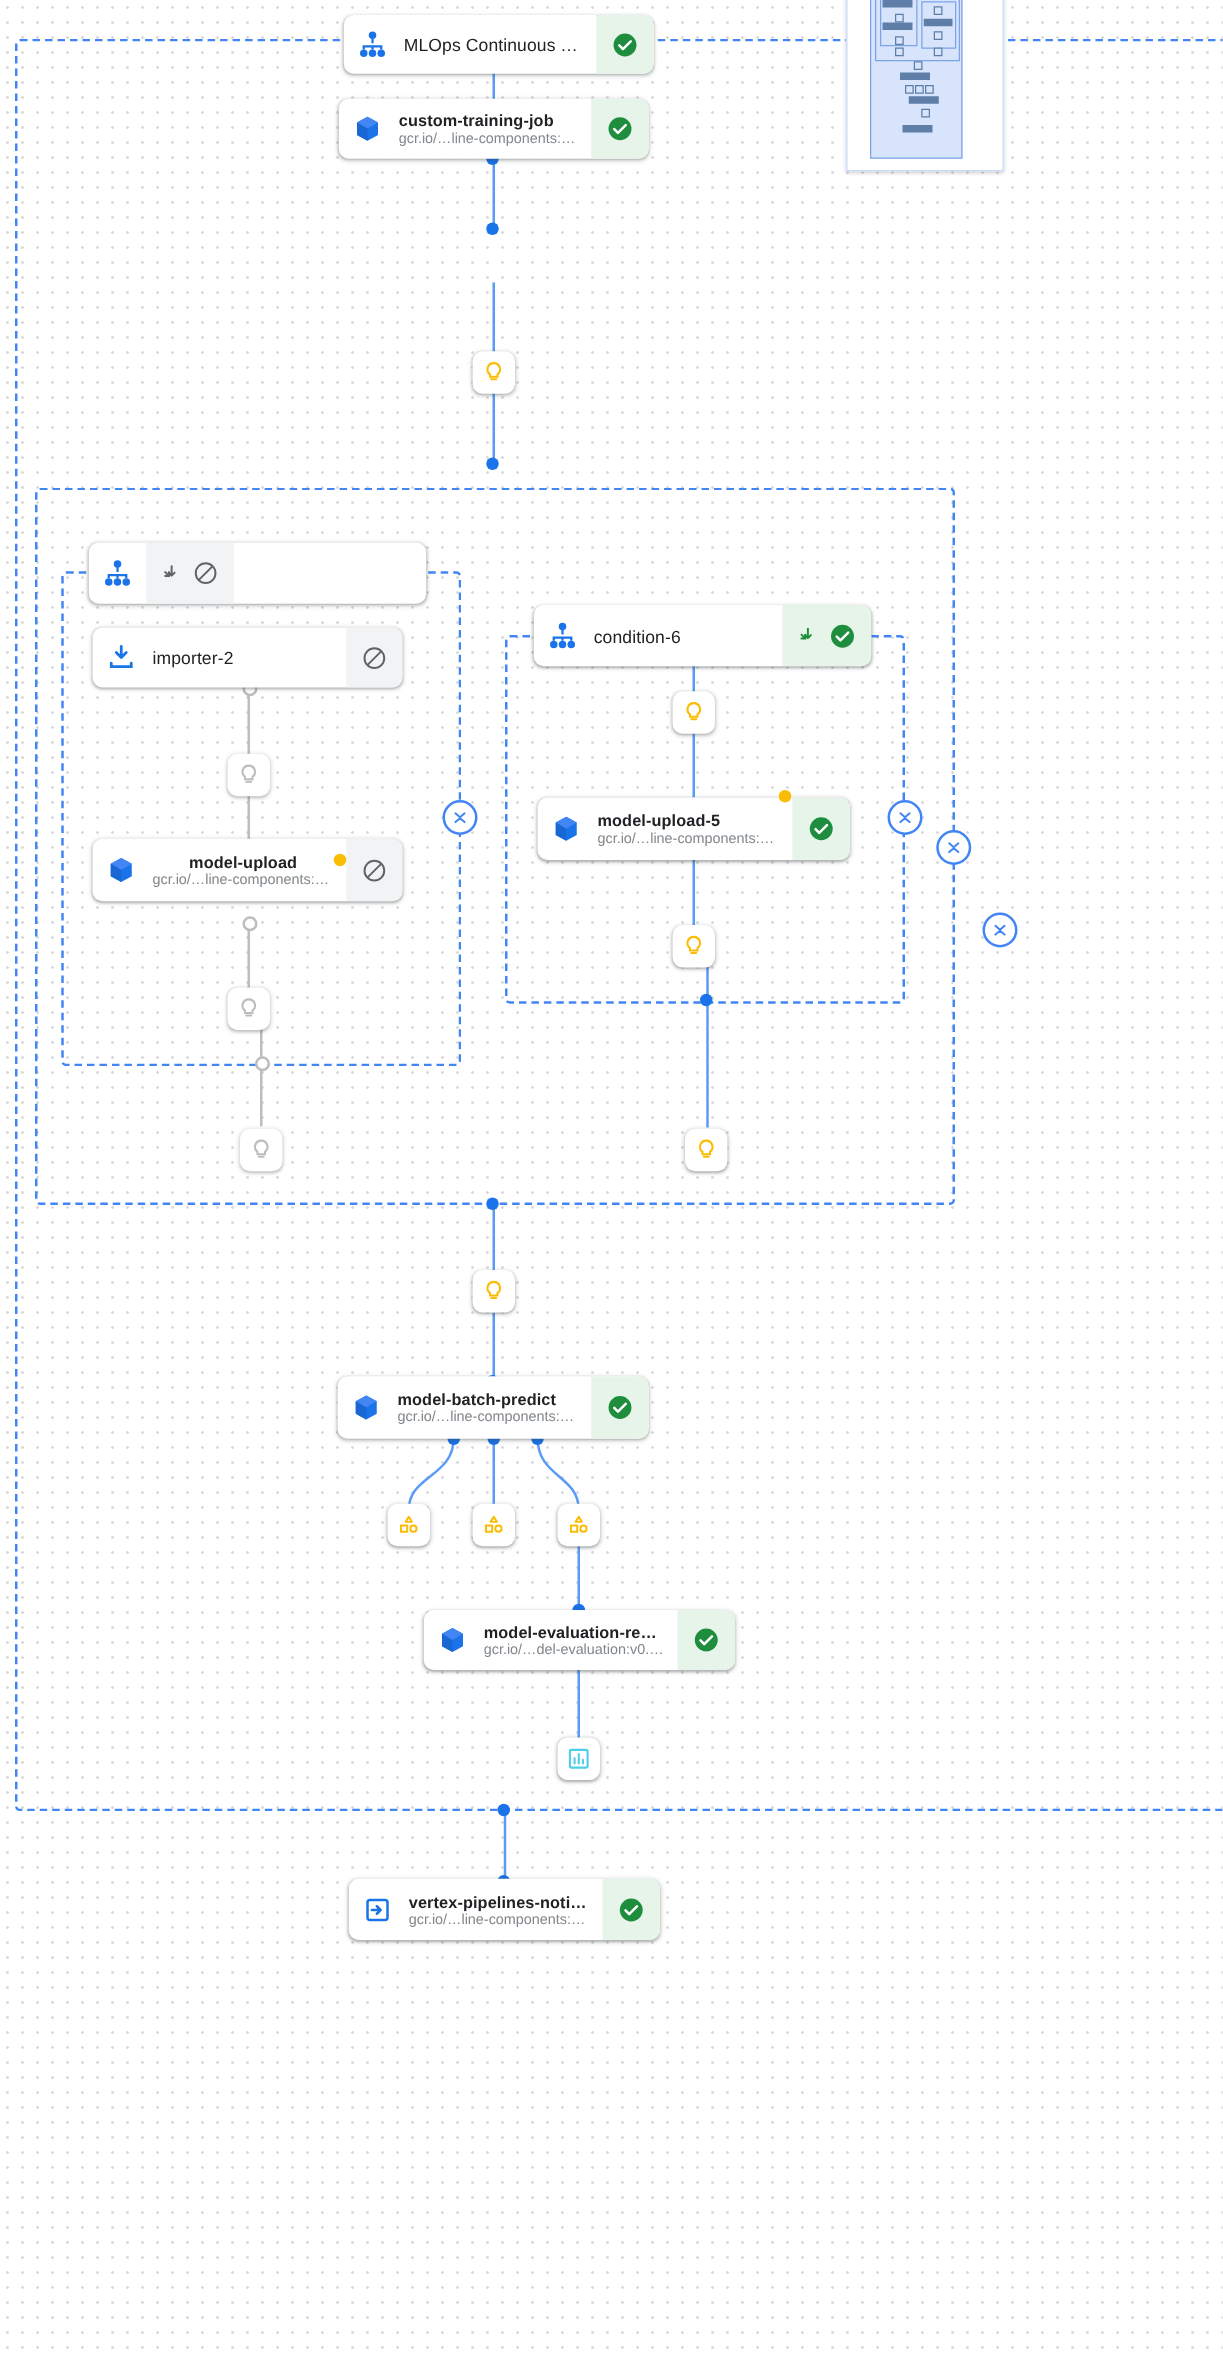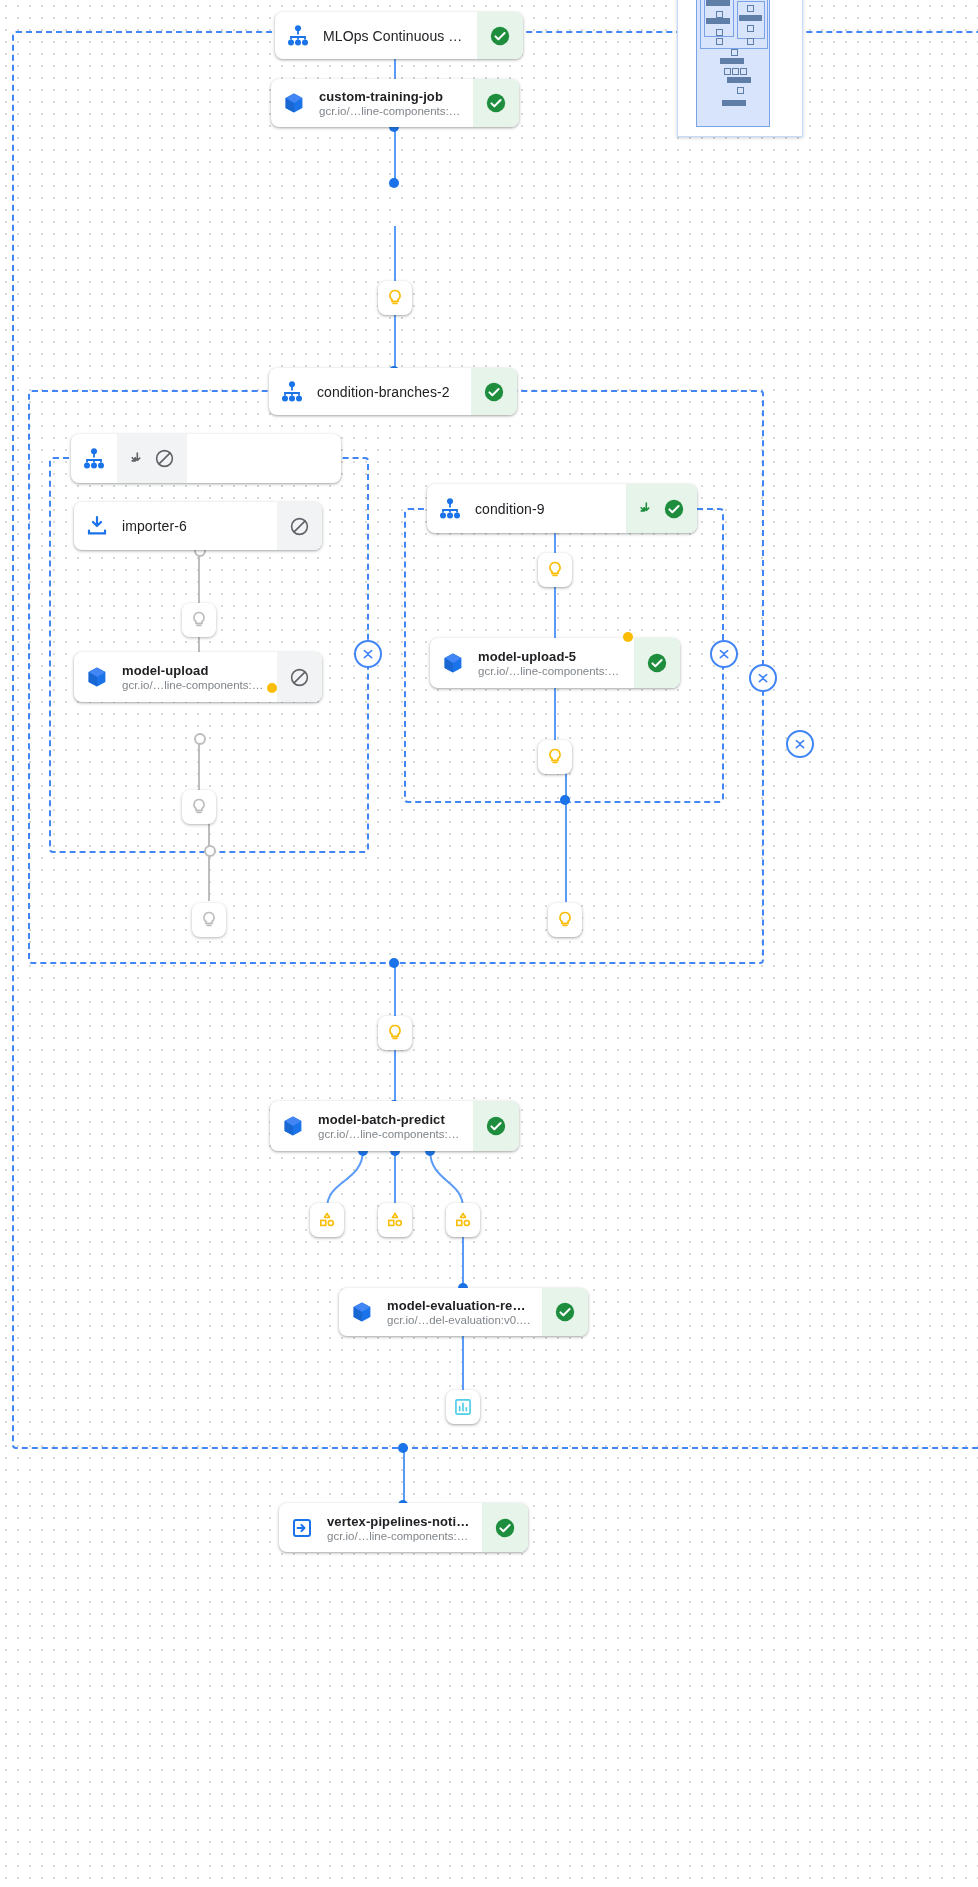--- a/index.html
+++ b/index.html
@@ -193,135 +193,115 @@
   </div>
 
 
   <div class="chip" style="left:378px;top:281px;">
     <svg width="20" height="20" viewBox="0 0 24 24">
       <path d="M12 3a6 6 0 0 0-3.6 10.8V16h7.2v-2.2A6 6 0 0 0 12 3z" fill="none" stroke="#fbbc04" stroke-width="2"></path>
       <path d="M9.6 18.4h4.8" stroke="#fbbc04" stroke-width="2" stroke-linecap="round"></path>
     </svg>
   </div>
 
-  <div class="node" style="left:269px;top:368px;width:248px;height:47px;">
+
+  <div class="node" style="left:71px;top:434px;width:270px;height:49px;">
     <span class="ic">
       <svg width="24" height="24" viewBox="0 0 24 24">
         <circle cx="12" cy="4.2" r="3" fill="#1a73e8"></circle>
         <circle cx="5" cy="18.5" r="3" fill="#1a73e8"></circle>
         <circle cx="12" cy="18.5" r="3" fill="#1a73e8"></circle>
         <circle cx="19" cy="18.5" r="3" fill="#1a73e8"></circle>
         <path d="M12 6.5v4M5 15.5v-2.5h14v2.5M12 13v2.5" stroke="#1a73e8" stroke-width="1.8" fill="none"></path>
       </svg>
     </span>
-    <span class="body">
-      <span class="title reg">condition-branches-2</span>
-    </span>
-    <span class="status ok">
-      <svg width="22" height="22" viewBox="0 0 24 24">
-        <circle cx="12" cy="12" r="10" fill="#1e8e3e"></circle>
-        <path d="M7 12.4l3.2 3.2L17 8.8" stroke="#fff" stroke-width="2.2" fill="none" stroke-linecap="round" stroke-linejoin="round"></path>
-      </svg>
-    </span>
-  </div>
-
-  <div class="node" style="left:71px;top:434px;width:270px;height:49px;">
+    <span class="status grey">
+      <svg width="19" height="19" viewBox="0 0 24 24">
+        <path d="M10.5 5v9.5M10.5 14.5l-3-3M10.5 14.5l3-3" stroke="#5f6368" stroke-width="2" fill="none" stroke-linecap="round" stroke-linejoin="round"></path>
+        <path d="M4 11l4 4M4 15h4v-4" stroke="#5f6368" stroke-width="2" fill="none" stroke-linecap="round" stroke-linejoin="round"></path>
+      </svg>
+      <svg width="21" height="21" viewBox="0 0 24 24">
+        <circle cx="12" cy="12" r="9" fill="none" stroke="#5f6368" stroke-width="1.8"></circle>
+        <path d="M5.8 18.2L18.2 5.8" stroke="#5f6368" stroke-width="1.8" stroke-linecap="round"></path>
+      </svg>
+    </span>
+  </div>
+
+  <div class="node" style="left:74px;top:502px;width:248px;height:48px;">
+    <span class="ic">
+      <svg width="24" height="24" viewBox="0 0 24 24">
+        <path d="M12 3v9m0 0l-4-4m4 4l4-4" stroke="#1a73e8" stroke-width="2.2" fill="none" stroke-linecap="round" stroke-linejoin="round"></path>
+        <path d="M4 16.5v2.8h16v-2.8" stroke="#1a73e8" stroke-width="2.2" fill="none" stroke-linecap="round"></path>
+      </svg>
+    </span>
+    <span class="body">
+      <span class="title reg">importer-2</span>
+    </span>
+    <span class="status grey">
+      <svg width="21" height="21" viewBox="0 0 24 24">
+        <circle cx="12" cy="12" r="9" fill="none" stroke="#5f6368" stroke-width="1.8"></circle>
+        <path d="M5.8 18.2L18.2 5.8" stroke="#5f6368" stroke-width="1.8" stroke-linecap="round"></path>
+      </svg>
+    </span>
+  </div>
+
+  <div class="chip grey-sh" style="left:182px;top:603px;">
+    <svg width="20" height="20" viewBox="0 0 24 24">
+      <path d="M12 3a6 6 0 0 0-3.6 10.8V16h7.2v-2.2A6 6 0 0 0 12 3z" fill="none" stroke="#bdbdbd" stroke-width="2"></path>
+      <path d="M9.6 18.4h4.8" stroke="#bdbdbd" stroke-width="2" stroke-linecap="round"></path>
+    </svg>
+  </div>
+
+  <div class="node" style="left:74px;top:671px;width:248px;height:50px;text-align:center;">
+    <span class="ic">
+      <svg width="24" height="24" viewBox="0 0 24 24">
+        <path d="M12 2.4l8.4 4.6v9.9L12 21.6 3.6 16.9V7z" fill="#1a73e8"></path>
+        <path d="M12 2.4l8.4 4.6L12 11.9 3.6 7z" fill="#4285f4"></path>
+        <path d="M12 11.9v9.7L3.6 16.9V7z" fill="#1967d2"></path>
+      </svg>
+    </span>
+    <span class="body">
+      <span class="title">model-upload</span>
+      <span class="sub">gcr.io/…line-components:2.6.0</span>
+    </span>
+    <span class="status grey">
+      <svg width="21" height="21" viewBox="0 0 24 24">
+        <circle cx="12" cy="12" r="9" fill="none" stroke="#5f6368" stroke-width="1.8"></circle>
+        <path d="M5.8 18.2L18.2 5.8" stroke="#5f6368" stroke-width="1.8" stroke-linecap="round"></path>
+      </svg>
+    </span>
+  </div>
+  <div class="port artifact" style="left:267px;top:683px;"></div>
+
+  <div class="chip grey-sh" style="left:182px;top:790px;">
+    <svg width="20" height="20" viewBox="0 0 24 24">
+      <path d="M12 3a6 6 0 0 0-3.6 10.8V16h7.2v-2.2A6 6 0 0 0 12 3z" fill="none" stroke="#bdbdbd" stroke-width="2"></path>
+      <path d="M9.6 18.4h4.8" stroke="#bdbdbd" stroke-width="2" stroke-linecap="round"></path>
+    </svg>
+  </div>
+
+  <div class="chip grey-sh" style="left:192px;top:903px;">
+    <svg width="20" height="20" viewBox="0 0 24 24">
+      <path d="M12 3a6 6 0 0 0-3.6 10.8V16h7.2v-2.2A6 6 0 0 0 12 3z" fill="none" stroke="#bdbdbd" stroke-width="2"></path>
+      <path d="M9.6 18.4h4.8" stroke="#bdbdbd" stroke-width="2" stroke-linecap="round"></path>
+    </svg>
+  </div>
+
+  <div class="node" style="left:427px;top:484px;width:270px;height:49px;">
     <span class="ic">
       <svg width="24" height="24" viewBox="0 0 24 24">
         <circle cx="12" cy="4.2" r="3" fill="#1a73e8"></circle>
         <circle cx="5" cy="18.5" r="3" fill="#1a73e8"></circle>
         <circle cx="12" cy="18.5" r="3" fill="#1a73e8"></circle>
         <circle cx="19" cy="18.5" r="3" fill="#1a73e8"></circle>
         <path d="M12 6.5v4M5 15.5v-2.5h14v2.5M12 13v2.5" stroke="#1a73e8" stroke-width="1.8" fill="none"></path>
       </svg>
     </span>
-    <span class="status grey">
-      <svg width="19" height="19" viewBox="0 0 24 24">
-        <path d="M10.5 5v9.5M10.5 14.5l-3-3M10.5 14.5l3-3" stroke="#5f6368" stroke-width="2" fill="none" stroke-linecap="round" stroke-linejoin="round"></path>
-        <path d="M4 11l4 4M4 15h4v-4" stroke="#5f6368" stroke-width="2" fill="none" stroke-linecap="round" stroke-linejoin="round"></path>
-      </svg>
-      <svg width="21" height="21" viewBox="0 0 24 24">
-        <circle cx="12" cy="12" r="9" fill="none" stroke="#5f6368" stroke-width="1.8"></circle>
-        <path d="M5.8 18.2L18.2 5.8" stroke="#5f6368" stroke-width="1.8" stroke-linecap="round"></path>
-      </svg>
-    </span>
-  </div>
-
-  <div class="node" style="left:74px;top:502px;width:248px;height:48px;">
-    <span class="ic">
-      <svg width="24" height="24" viewBox="0 0 24 24">
-        <path d="M12 3v9m0 0l-4-4m4 4l4-4" stroke="#1a73e8" stroke-width="2.2" fill="none" stroke-linecap="round" stroke-linejoin="round"></path>
-        <path d="M4 16.5v2.8h16v-2.8" stroke="#1a73e8" stroke-width="2.2" fill="none" stroke-linecap="round"></path>
-      </svg>
-    </span>
-    <span class="body">
-      <span class="title reg">importer-6</span>
-    </span>
-    <span class="status grey">
-      <svg width="21" height="21" viewBox="0 0 24 24">
-        <circle cx="12" cy="12" r="9" fill="none" stroke="#5f6368" stroke-width="1.8"></circle>
-        <path d="M5.8 18.2L18.2 5.8" stroke="#5f6368" stroke-width="1.8" stroke-linecap="round"></path>
-      </svg>
-    </span>
-  </div>
-
-  <div class="chip grey-sh" style="left:182px;top:603px;">
-    <svg width="20" height="20" viewBox="0 0 24 24">
-      <path d="M12 3a6 6 0 0 0-3.6 10.8V16h7.2v-2.2A6 6 0 0 0 12 3z" fill="none" stroke="#bdbdbd" stroke-width="2"></path>
-      <path d="M9.6 18.4h4.8" stroke="#bdbdbd" stroke-width="2" stroke-linecap="round"></path>
-    </svg>
-  </div>
-
-  <div class="node" style="left:74px;top:652px;width:248px;height:50px;">
-    <span class="ic">
-      <svg width="24" height="24" viewBox="0 0 24 24">
-        <path d="M12 2.4l8.4 4.6v9.9L12 21.6 3.6 16.9V7z" fill="#1a73e8"></path>
-        <path d="M12 2.4l8.4 4.6L12 11.9 3.6 7z" fill="#4285f4"></path>
-        <path d="M12 11.9v9.7L3.6 16.9V7z" fill="#1967d2"></path>
-      </svg>
-    </span>
-    <span class="body">
-      <span class="title">model-upload</span>
-      <span class="sub">gcr.io/…line-components:2.6.0</span>
-    </span>
-    <span class="status grey">
-      <svg width="21" height="21" viewBox="0 0 24 24">
-        <circle cx="12" cy="12" r="9" fill="none" stroke="#5f6368" stroke-width="1.8"></circle>
-        <path d="M5.8 18.2L18.2 5.8" stroke="#5f6368" stroke-width="1.8" stroke-linecap="round"></path>
-      </svg>
-    </span>
-  </div>
-  <div class="port artifact" style="left:267px;top:683px;"></div>
-
-  <div class="chip grey-sh" style="left:182px;top:790px;">
-    <svg width="20" height="20" viewBox="0 0 24 24">
-      <path d="M12 3a6 6 0 0 0-3.6 10.8V16h7.2v-2.2A6 6 0 0 0 12 3z" fill="none" stroke="#bdbdbd" stroke-width="2"></path>
-      <path d="M9.6 18.4h4.8" stroke="#bdbdbd" stroke-width="2" stroke-linecap="round"></path>
-    </svg>
-  </div>
-
-  <div class="chip grey-sh" style="left:192px;top:903px;">
-    <svg width="20" height="20" viewBox="0 0 24 24">
-      <path d="M12 3a6 6 0 0 0-3.6 10.8V16h7.2v-2.2A6 6 0 0 0 12 3z" fill="none" stroke="#bdbdbd" stroke-width="2"></path>
-      <path d="M9.6 18.4h4.8" stroke="#bdbdbd" stroke-width="2" stroke-linecap="round"></path>
-    </svg>
-  </div>
-
-  <div class="node" style="left:427px;top:484px;width:270px;height:49px;">
-    <span class="ic">
-      <svg width="24" height="24" viewBox="0 0 24 24">
-        <circle cx="12" cy="4.2" r="3" fill="#1a73e8"></circle>
-        <circle cx="5" cy="18.5" r="3" fill="#1a73e8"></circle>
-        <circle cx="12" cy="18.5" r="3" fill="#1a73e8"></circle>
-        <circle cx="19" cy="18.5" r="3" fill="#1a73e8"></circle>
-        <path d="M12 6.5v4M5 15.5v-2.5h14v2.5M12 13v2.5" stroke="#1a73e8" stroke-width="1.8" fill="none"></path>
-      </svg>
-    </span>
-    <span class="body">
-      <span class="title reg">condition-9</span>
+    <span class="body">
+      <span class="title reg">condition-6</span>
     </span>
     <span class="status ok">
       <svg width="19" height="19" viewBox="0 0 24 24">
         <path d="M10.5 5v9.5M10.5 14.5l-3-3M10.5 14.5l3-3" stroke="#1e8e3e" stroke-width="2" fill="none" stroke-linecap="round" stroke-linejoin="round"></path>
         <path d="M4 11l4 4M4 15h4v-4" stroke="#1e8e3e" stroke-width="2" fill="none" stroke-linecap="round" stroke-linejoin="round"></path>
       </svg>
       <svg width="22" height="22" viewBox="0 0 24 24">
         <circle cx="12" cy="12" r="10" fill="#1e8e3e"></circle>
         <path d="M7 12.4l3.2 3.2L17 8.8" stroke="#fff" stroke-width="2.2" fill="none" stroke-linecap="round" stroke-linejoin="round"></path>
       </svg>

